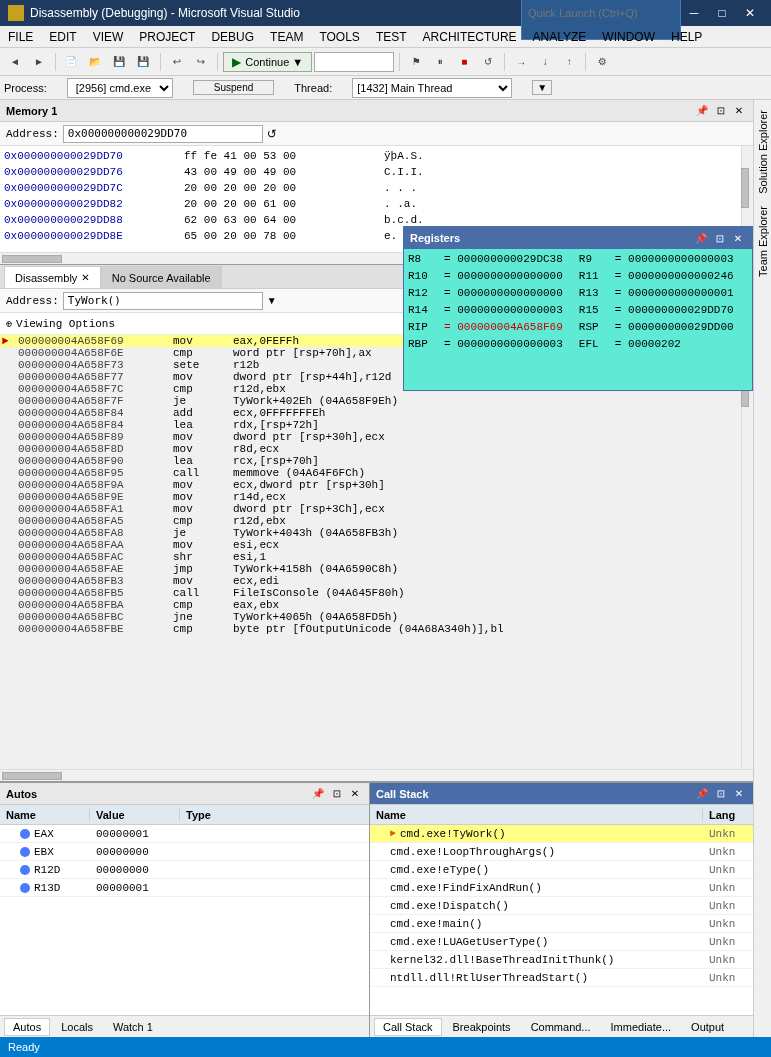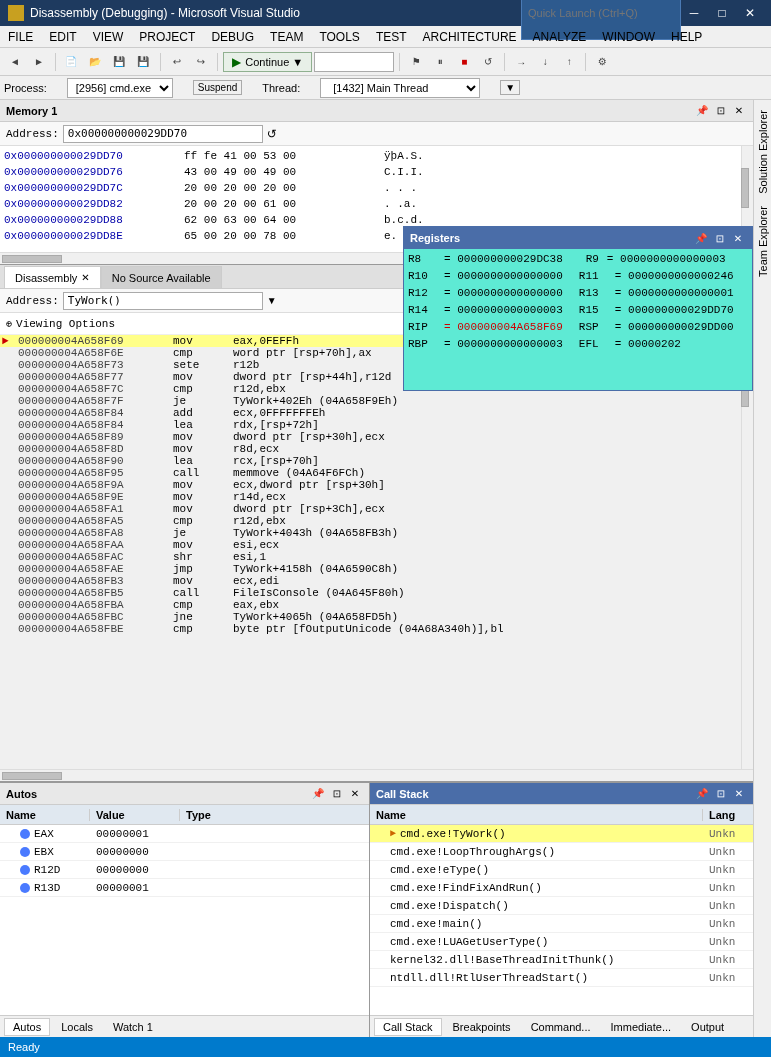--- a/index.html
+++ b/index.html
@@ -21,21 +21,21 @@
     .toolbar { background: #f0f0f0; height: 28px; display: flex; align-items: center; border-bottom: 1px solid #ccc; padding: 0 4px; gap: 2px; }
     .toolbar-btn { width: 22px; height: 22px; border: 1px solid transparent; background: transparent; cursor: pointer; display: flex; align-items: center; justify-content: center; font-size: 10px; color: #444; }
     .toolbar-sep { width: 1px; height: 18px; background: #ccc; margin: 0 3px; }
     .toolbar-continue { background: #e8f0e8; border: 1px solid #90b090; padding: 2px 8px; font-family: 'Segoe UI', sans-serif; font-size: 11px; cursor: pointer; display: flex; align-items: center; gap: 4px; }
     .continue-arrow { color: #006600; font-size: 12px; }
     .toolbar-combo { border: 1px solid #aaa; background: #fff; height: 20px; padding: 0 4px; font-size: 11px; width: 80px; font-family: 'Segoe UI', sans-serif; }
     
     
     .process-bar { background: #f0f0f0; height: 24px; display: flex; align-items: center; padding: 0 4px; border-bottom: 1px solid #ccc; gap: 20px; font-family: 'Segoe UI', sans-serif; font-size: 11px; }
     .process-combo { border: 1px solid #aaa; background: #fff; height: 20px; padding: 0 4px; font-size: 11px; font-family: 'Segoe UI', sans-serif; }
-    .thread-combo { border: 1px solid #aaa; background: #fff; height: 20px; padding: 0 8px; font-size: 11px; width: 160px; font-family: 'Segoe UI', sans-serif; }
+    .thread-combo { border: 1px solid #aaa; background: #fff; height: 20px; padding: 0 0; font-size: 11px; width: 160px; font-family: 'Segoe UI', sans-serif; }
     
     
     .left-panel { flex: 1; display: flex; flex-direction: column; overflow: hidden; }
     
     
     .right-sidebar { width: 18px; background: #f0f0f0; border-left: 1px solid #ccc; display: flex; flex-direction: column; align-items: center; padding-top: 4px; }
     .sidebar-tab-label { writing-mode: vertical-rl; transform: rotate(180deg); font-family: 'Segoe UI', sans-serif; font-size: 11px; cursor: pointer; padding: 6px 2px; }
     
     
     .memory-panel { height: 165px; border-bottom: 1px solid #999; background: #fff; display: flex; flex-direction: column; }
@@ -181,21 +181,21 @@
   <button class="toolbar-btn">↑</button>
   <div class="toolbar-sep"></div>
   <button class="toolbar-btn">⚙</button>
 </div>
 
 <div class="process-bar">
   <span>Process:</span>
   <select class="process-combo">
     <option>[2956] cmd.exe</option>
   </select>
-  <button style="font-size:10px;border:1px solid #aaa;background:#f0f0f0;padding:1px 4px;cursor:pointer;">Suspend</button>
+  <button style="font-size:10px;border:1px solid #aaa;background:#f0f0f0;padding:1px 20px;cursor:pointer;">Suspend</button>
   <span>Thread:</span>
   <select class="thread-combo">
     <option>[1432] Main Thread</option>
   </select>
   <button style="font-size:10px;border:1px solid #aaa;background:#f0f0f0;padding:1px 4px;cursor:pointer;">▼</button>
 </div>
 
 <div style="display:flex; position:relative; height: calc(1057px - 26px - 22px - 28px - 24px - 20px);">
 
   <div class="left-panel">
@@ -570,21 +570,21 @@
       <div class="panel-title-controls">
         <button class="panel-ctrl-btn" style="color:#fff;">📌</button>
         <button class="panel-ctrl-btn" style="color:#fff;">⊡</button>
         <button class="panel-ctrl-btn" style="color:#fff;">✕</button>
       </div>
     </div>
     <div class="registers-content">
       <div class="reg-row">
         <span class="reg-name">R8</span>
         <span class="reg-val">= 000000000029DC38</span>
-        <span class="reg-name" style="text-align:right;">R9</span>
+        <span class="reg-name" style="margin-left:8px;">R9</span>
         <span class="reg-val">= 0000000000000003</span>
       </div>
       <div class="reg-row">
         <span class="reg-name">R10</span>
         <span class="reg-val">= 0000000000000000</span>
         <span class="reg-name" style="margin-left:8px;">R11</span>
         <span class="reg-val">= 0000000000000246</span>
       </div>
       <div class="reg-row">
         <span class="reg-name">R12</span>

